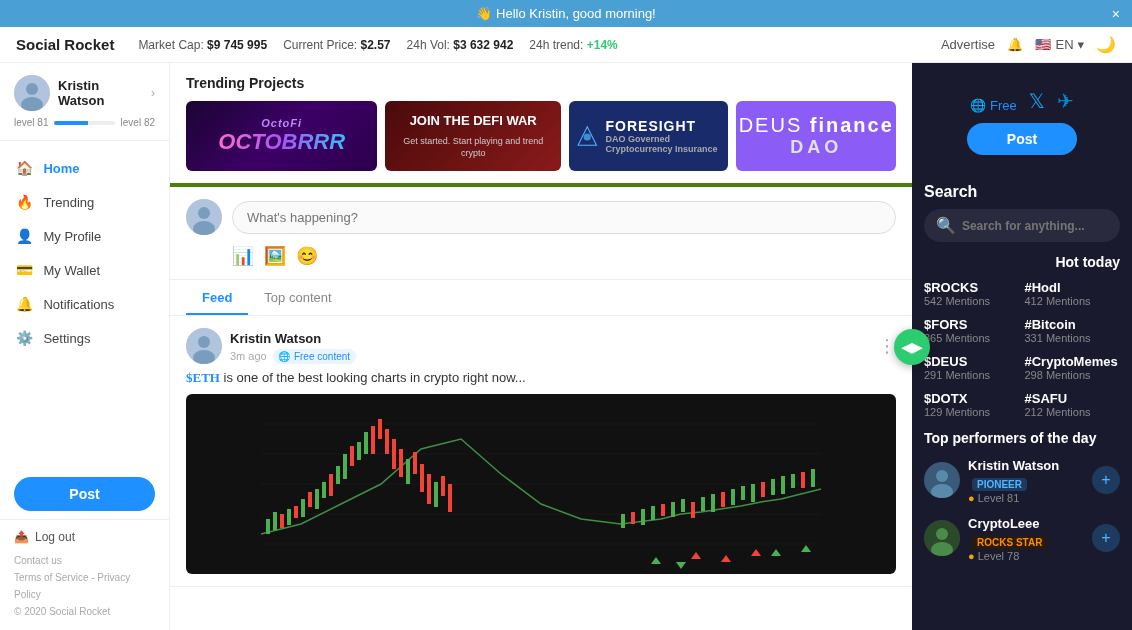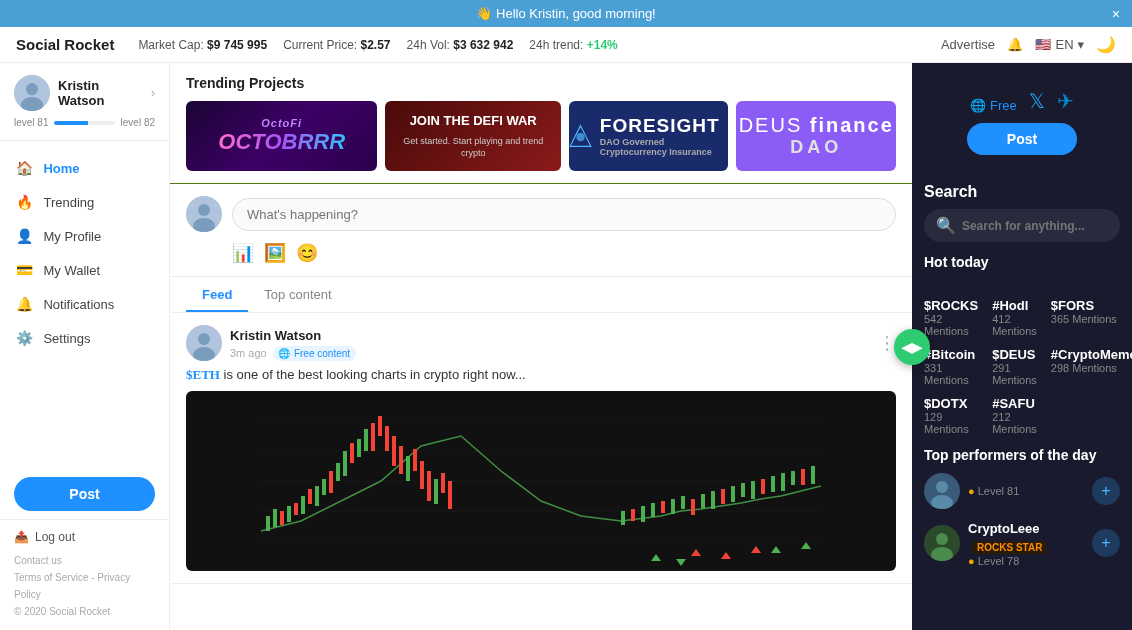--- a/index.html
+++ b/index.html
@@ -169,21 +169,21 @@
       gap: 6px;
       font-size: 12px;
       color: #555;
       cursor: pointer;
       margin-bottom: 8px;
     }
     .footer-links { font-size: 10px; color: #aaa; line-height: 1.7; }
     .trending-section {
       background: #fff;
       padding: 12px 16px;
-      border-bottom: 1px solid #4d7c0f;
+      border-bottom: 4px solid #4d7c0f;
     }
     .trending-title {
       font-size: 14px;
       font-weight: 600;
       color: #222;
       margin-bottom: 10px;
     }
     .trending-banners {
       display: flex;
       gap: 8px;
@@ -333,25 +333,25 @@
     }
     .search-input-wrap input {
       background: transparent;
       border: none;
       outline: none;
       color: #aaa;
       font-size: 12px;
       flex: 1;
       font-weight: bold;
     }
-    .hot-title { font-size: 14px; font-weight: 700; color: #fff; margin-bottom: 28px; }
+    .hot-title { font-size: 14px; font-weight: 700; color: #fff; margin-bottom: 10px; text-align: right; }
     .hot-grid {
       display: grid;
-      grid-template-columns: 1fr 1fr 1fr;
-      gap: 10px 14px;
+      grid-template-columns: 1fr 1fr;
+      gap: 10px 5px;
     }
     .hot-item { }
     .hot-tag { font-size: 13px; font-weight: 600; color: #fff; }
     .hot-mentions { font-size: 11px; color: #888; }
 
     
     .performers-title { font-size: 14px; font-weight: 700; color: #fff; margin-bottom: 10px; }
     .performer-item {
       display: flex;
       align-items: center;
@@ -566,21 +566,21 @@
             </div>
           </div>
 
           <div class="banner banner-3">
             <div style="display:flex;align-items:center;gap:8px;padding:8px;">
               <svg width="32" height="32" viewBox="0 0 40 40">
                 <polygon points="20,2 38,38 2,38" fill="none" stroke="#4db8ff" stroke-width="2"></polygon>
                 <circle cx="20" cy="22" r="7" fill="#4db8ff" opacity="0.7"></circle>
               </svg>
               <div>
-                <div style="font-size:19px;font-weight:800;color:#fff;letter-spacing:1px;">FORESIGHT</div>
+                <div style="font-size:14px;font-weight:800;color:#fff;letter-spacing:1px;">FORESIGHT</div>
                 <div style="font-size:9px;color:#aaa;">DAO Governed Cryptocurrency Insurance</div>
               </div>
             </div>
           </div>
 
           <div class="banner banner-4">
             <div style="text-align:center;">
               <div style="font-size:20px;font-weight:300;color:#fff;letter-spacing:2px;">DEUS <span style="font-weight:700;">finance</span></div>
               <div style="font-size:18px;font-weight:700;color:#e0e0e0;letter-spacing:4px;">DAO</div>
             </div>
@@ -774,20 +774,24 @@
         <div class="performers-title">Top performers of the day</div>
         <div class="performer-item">
           <div class="performer-avatar">
             <svg width="36" height="36" viewBox="0 0 36 36">
               <circle cx="18" cy="18" r="18" fill="#3a5a7a"></circle>
               <circle cx="18" cy="14" r="6" fill="#5a8aaa"></circle>
               <ellipse cx="18" cy="30" rx="11" ry="8" fill="#5a8aaa"></ellipse>
             </svg>
           </div>
           <div class="performer-info">
+            <div>
+              <span class="performer-name">Kristin Watson</span>
+              <span class="performer-badge">PIONEER</span>
+            </div>
             <div class="performer-level">
               <span style="color:#f0a500;">●</span> Level 81
             </div>
           </div>
           <div class="add-btn">+</div>
         </div>
         <div class="performer-item">
           <div class="performer-avatar">
             <svg width="36" height="36" viewBox="0 0 36 36">
               <circle cx="18" cy="18" r="18" fill="#2a4a2a"></circle>

